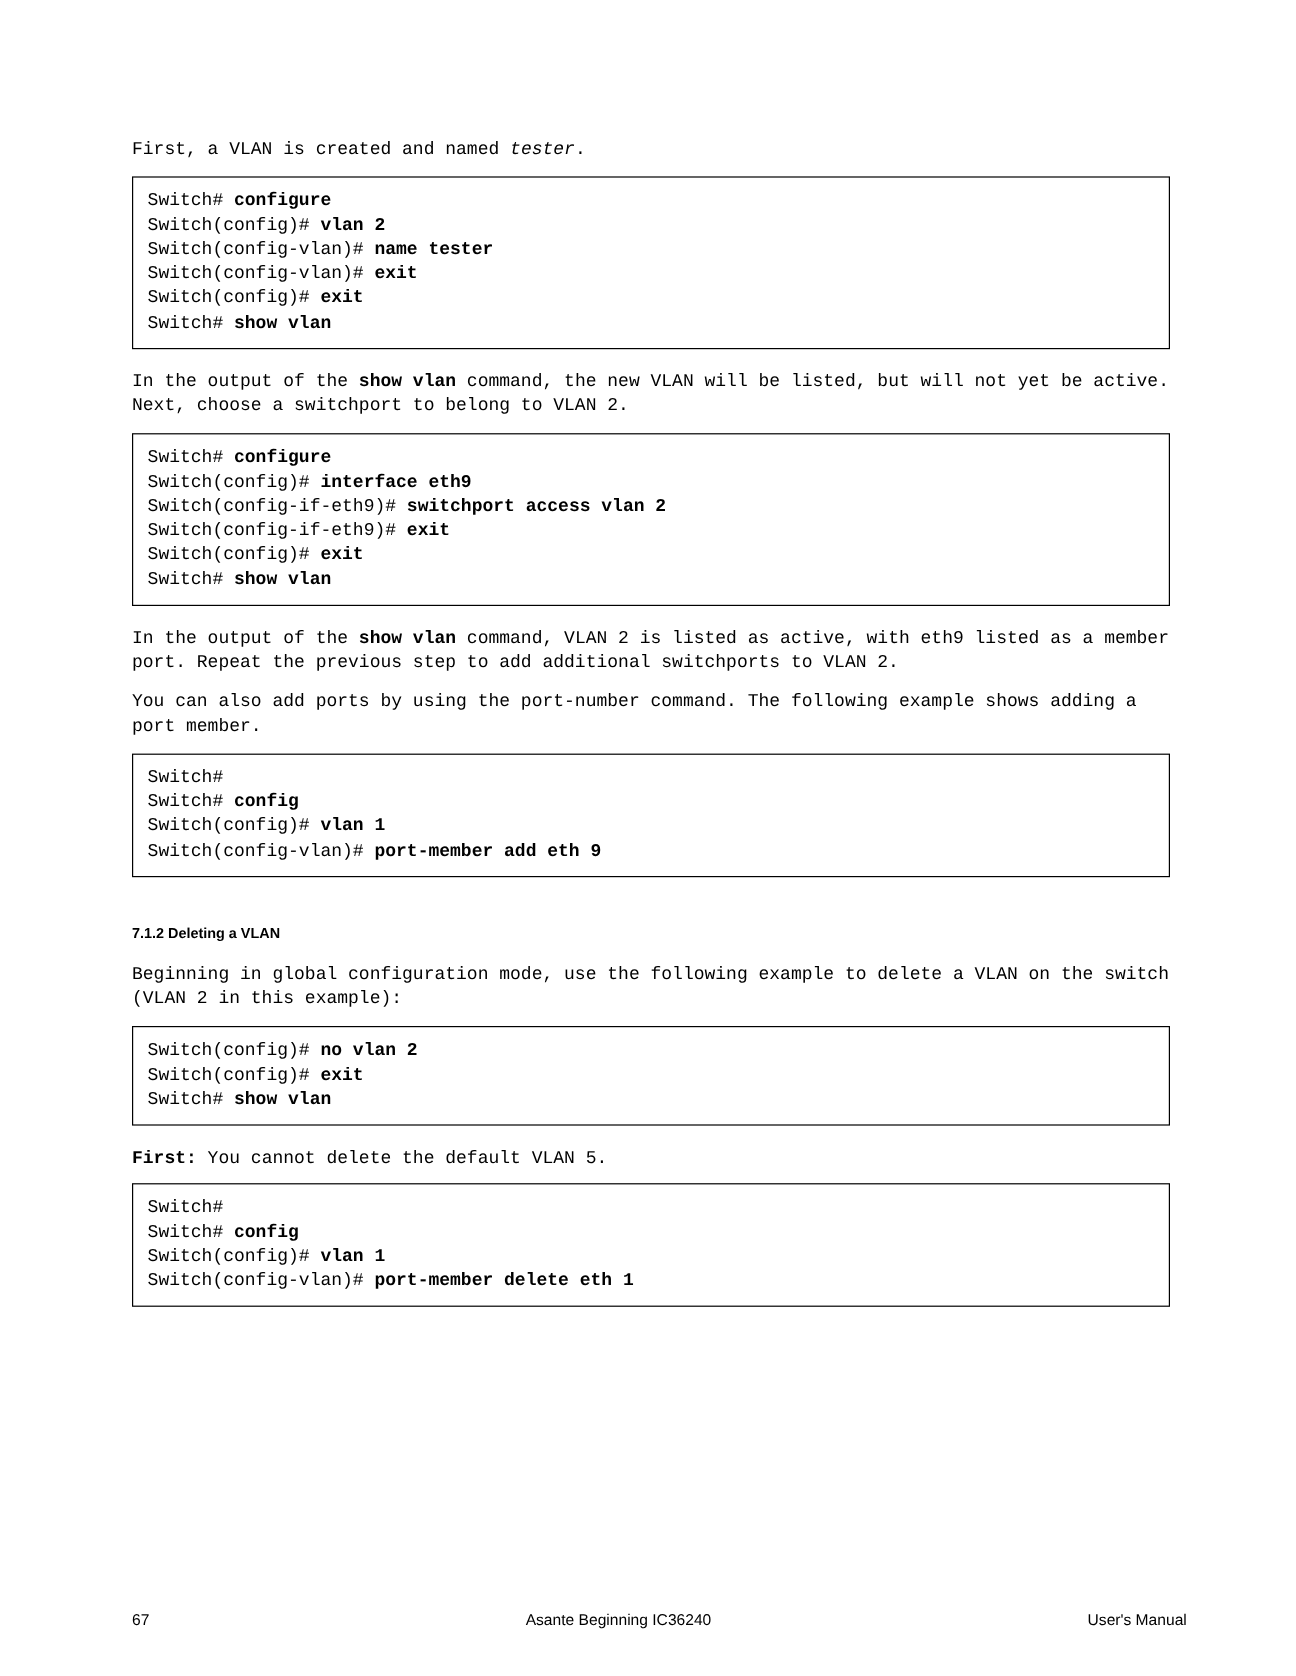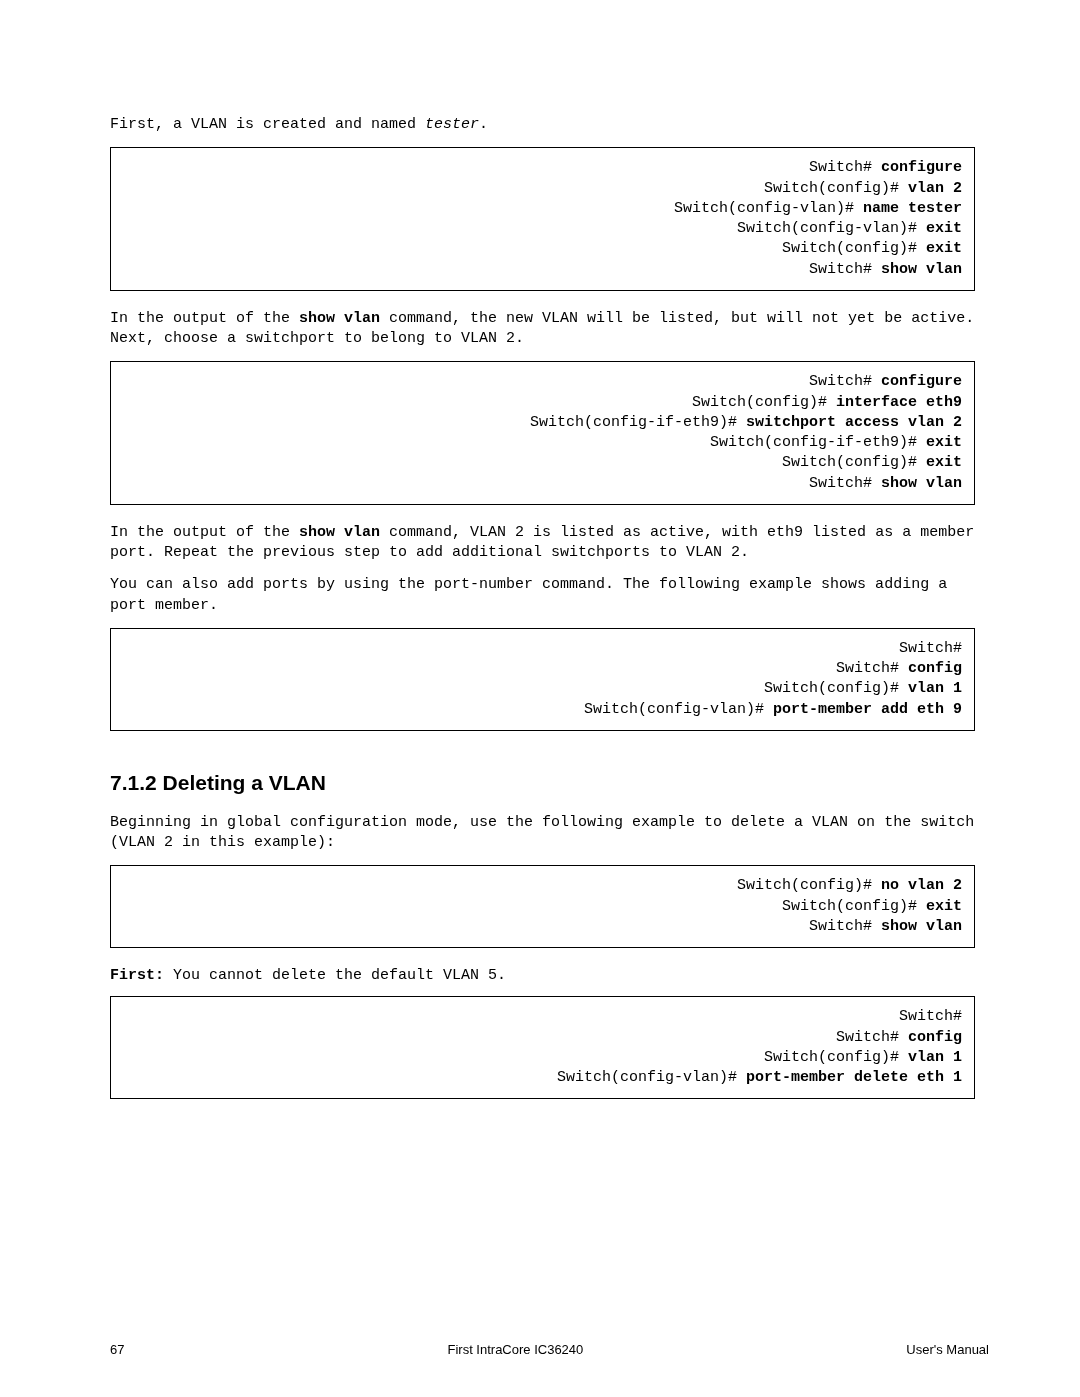--- a/index.html
+++ b/index.html
@@ -27,25 +27,24 @@
   .body-text .bold { font-weight: bold; }
   .body-text .italic { font-style: italic; }
   .code-block {
     border: 1px solid #000;
     padding: 10px 12px;
     font-family: "Courier New", Courier, monospace;
     font-size: 15px;
     line-height: 1.35;
     white-space: pre;
     margin: 0 0 18px 0;
-    text-align: right;
   }
   .code-block .cmd { font-weight: bold; }
   .section-heading {
-    font-size: 21px;
+    font-size: 12px;
     font-weight: bold;
     margin: 40px 0 18px 0;
   }
   .gap-sm { margin-bottom: 10px; }
   .footer {
     position: absolute;
     left: 110px;
     right: 91px;
     bottom: 40px;
     font-size: 13px;
@@ -96,17 +95,17 @@
   <p class="body-text gap-sm"><span class="bold">First:</span><span> You cannot delete the default VLAN 5.</span></p>
 
 
   <div class="code-block"><span>Switch#</span>
 <span>Switch# </span><span class="cmd">config</span>
 <span>Switch(config)# </span><span class="cmd">vlan 1</span>
 <span>Switch(config-vlan)# </span><span class="cmd">port-member delete eth 1</span></div>
 
   <div class="footer">
     <span>67</span>
-    <span>First IntraCore IC36240</span>
+    <span>Asante Beginning IC36240</span>
     <span>User's Manual</span>
   </div>
 
 </div>
 
 </body></html>

